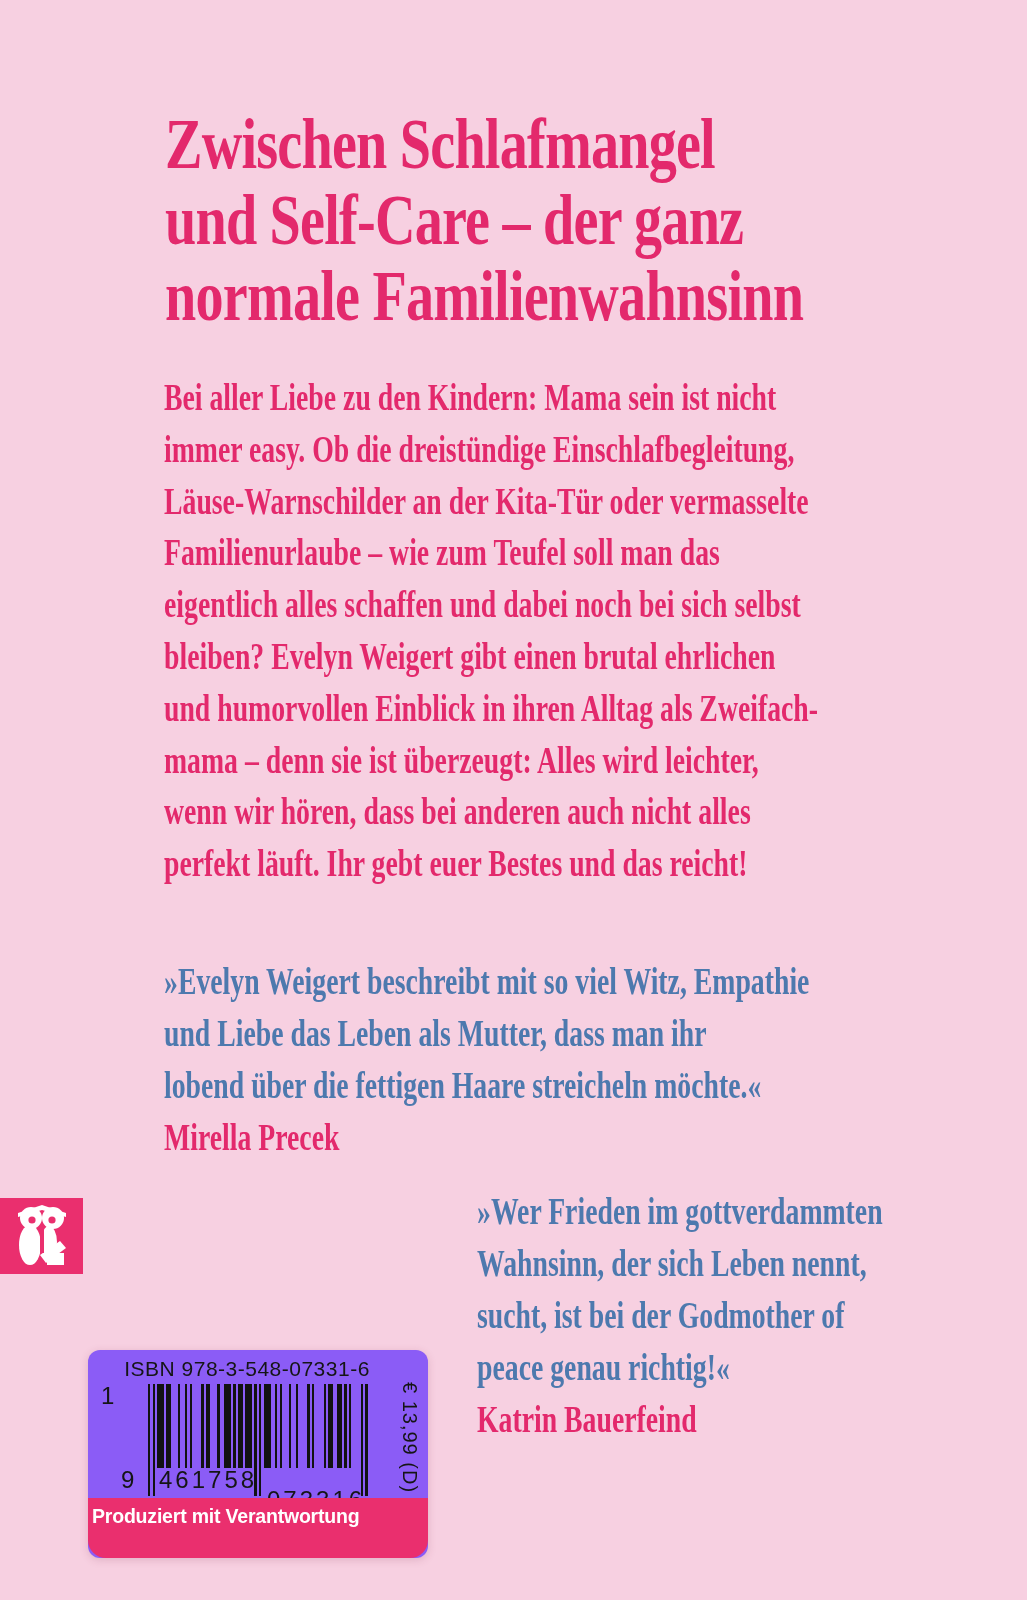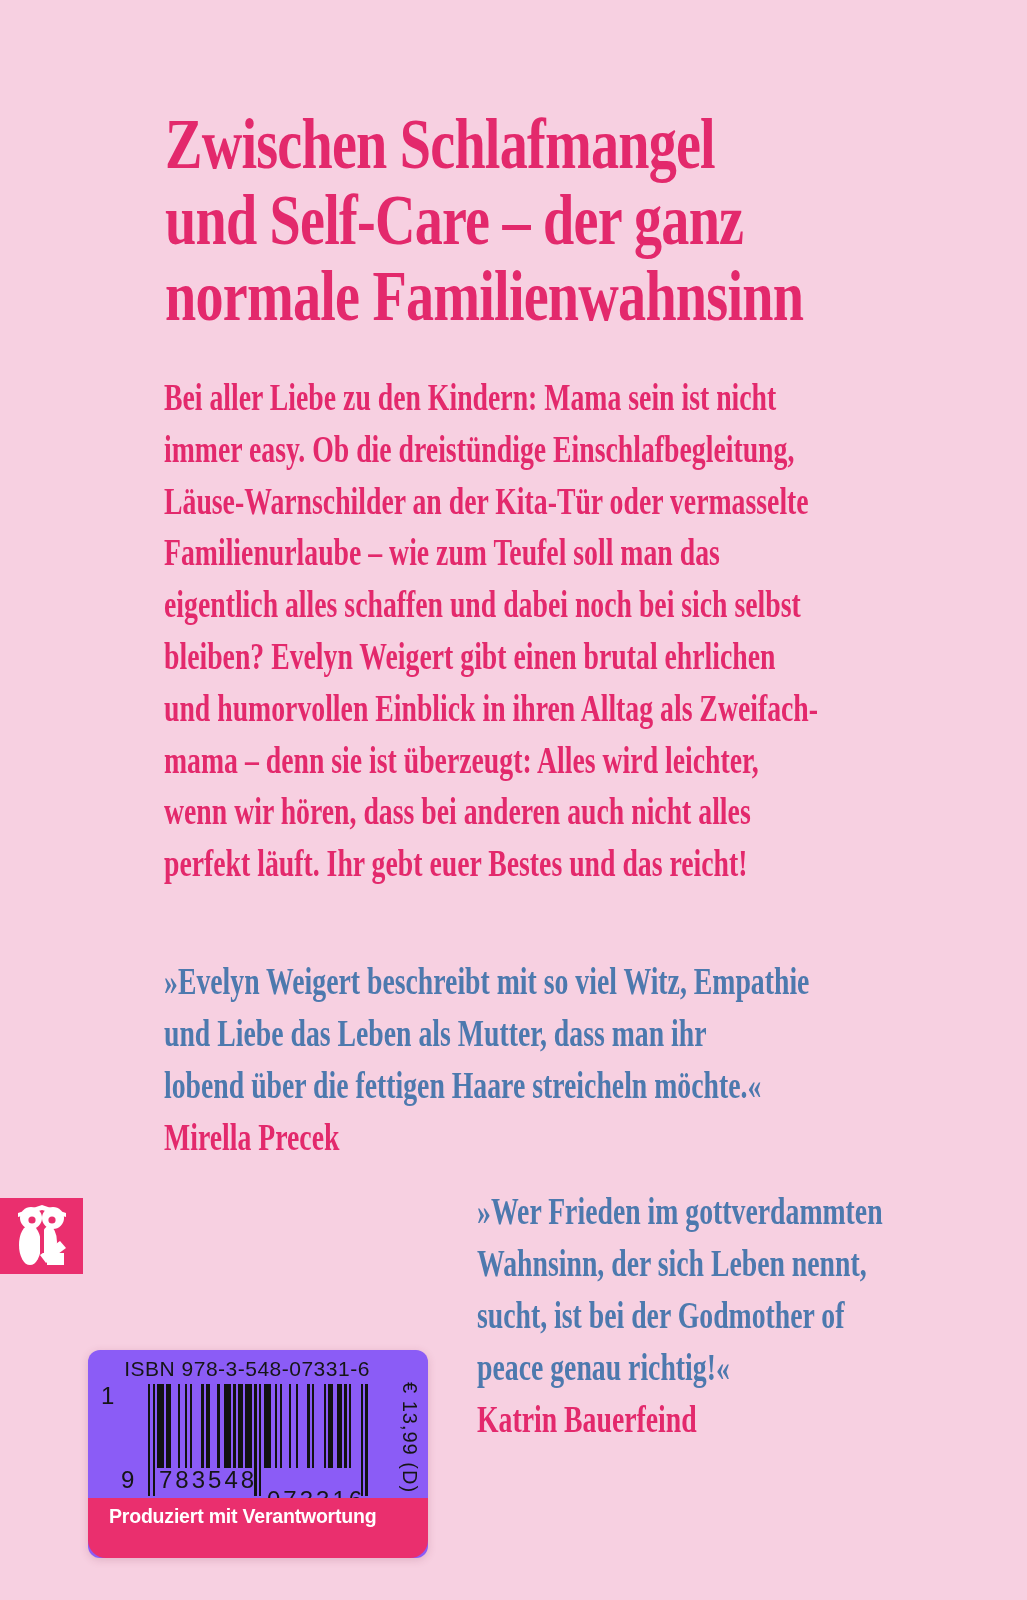--- a/index.html
+++ b/index.html
@@ -57,21 +57,21 @@
   .g2{left:179px;letter-spacing:3px;margin-top:20px;}
   .price{
     position:absolute;right:7px;top:32px;height:120px;
     writing-mode:vertical-rl;font-size:20px;letter-spacing:1px;
   }
   .band{
     position:absolute;left:0;right:0;bottom:0;height:60px;
     background:#ea2f6e;border-radius:0 0 18px 18px;
     color:#ffffff;font-weight:bold;font-size:19.5px;line-height:25px;
     padding-top:6px;box-sizing:border-box;
-    padding-left:21px;letter-spacing:-0.2px;
+    padding-left:4px;letter-spacing:-0.2px;
   }
 </style>
 </head>
 <body>
 
 <div class="cover">
 
   <div class="headline condensed">
     <div>Zwischen Schlafmangel</div>
     <div>und Self-Care – der ganz</div>
@@ -167,21 +167,21 @@
         <div class="bar" style="left: 180.18px;"></div>
         <div class="bar" style="left: 182.49px;"></div>
         <div class="bar" style="left: 189.42px;"></div>
         <div class="bar" style="left: 191.73px;"></div>
         <div class="bar" style="left: 196.35px;"></div>
         <div class="bar" style="left: 200.97px;"></div>
         <div class="bar tall" style="left: 212.52px;"></div>
         <div class="bar tall" style="left: 217.14px;"></div>
       </div>
     <div class="digit d9">9</div>
-    <div class="digit g1">783548</div>
+    <div class="digit g1">461758</div>
     <div class="digit g2">073316</div>
     <div class="price">€ 13,99 (D)</div>
     <div class="band">
       <div>Produziert mit Verantwortung</div>
     </div>
   </div>
 
 </div>
 
 </body></html>

